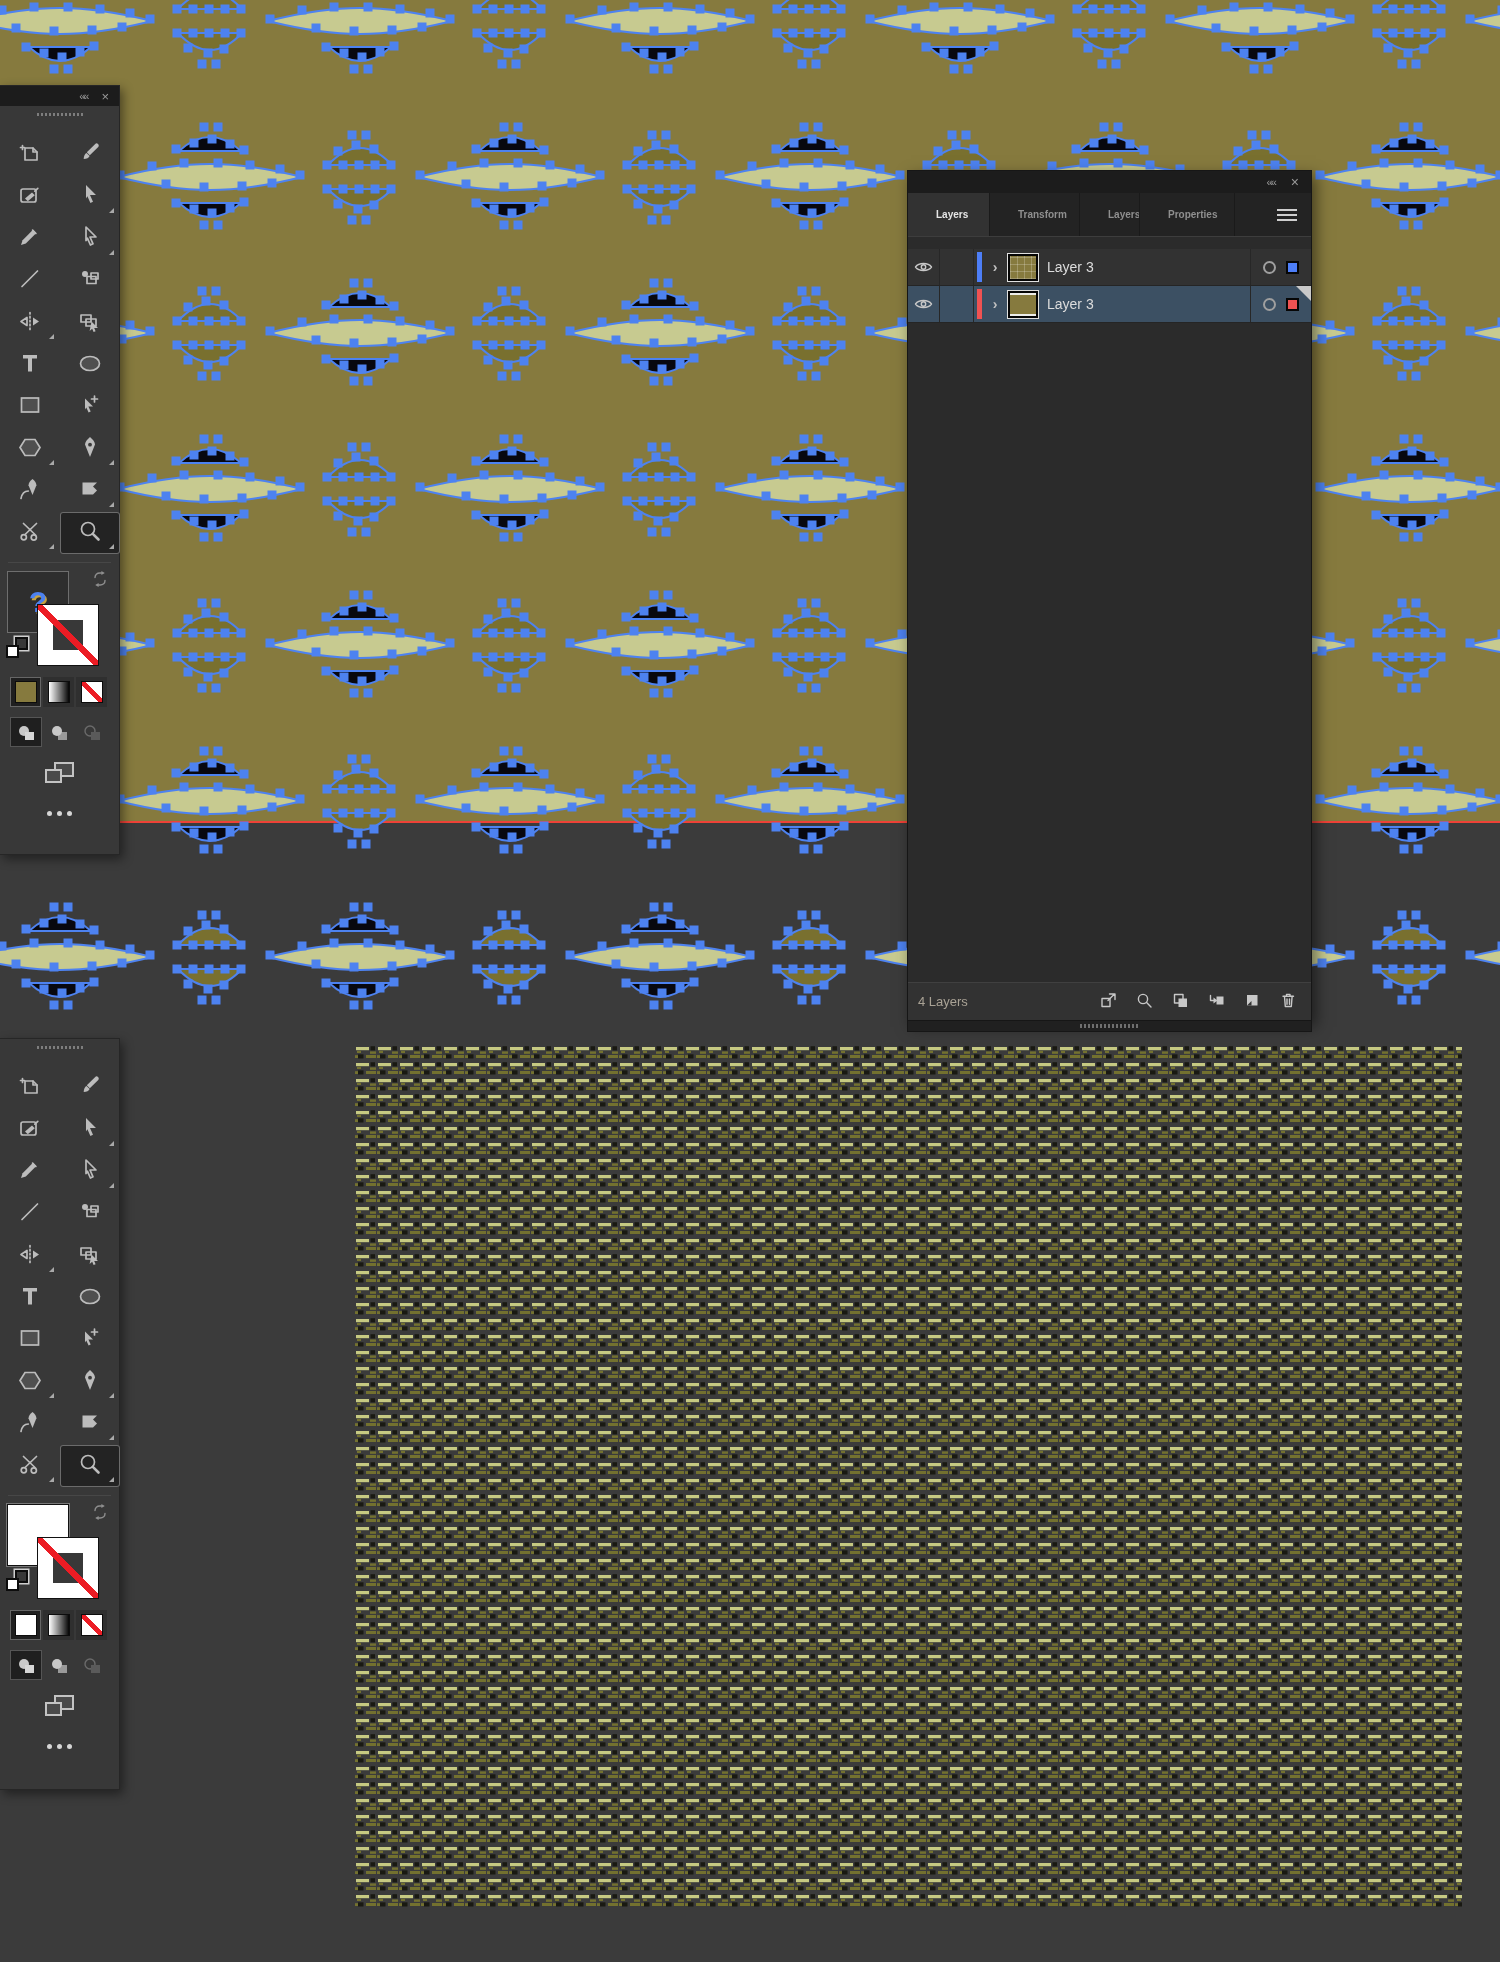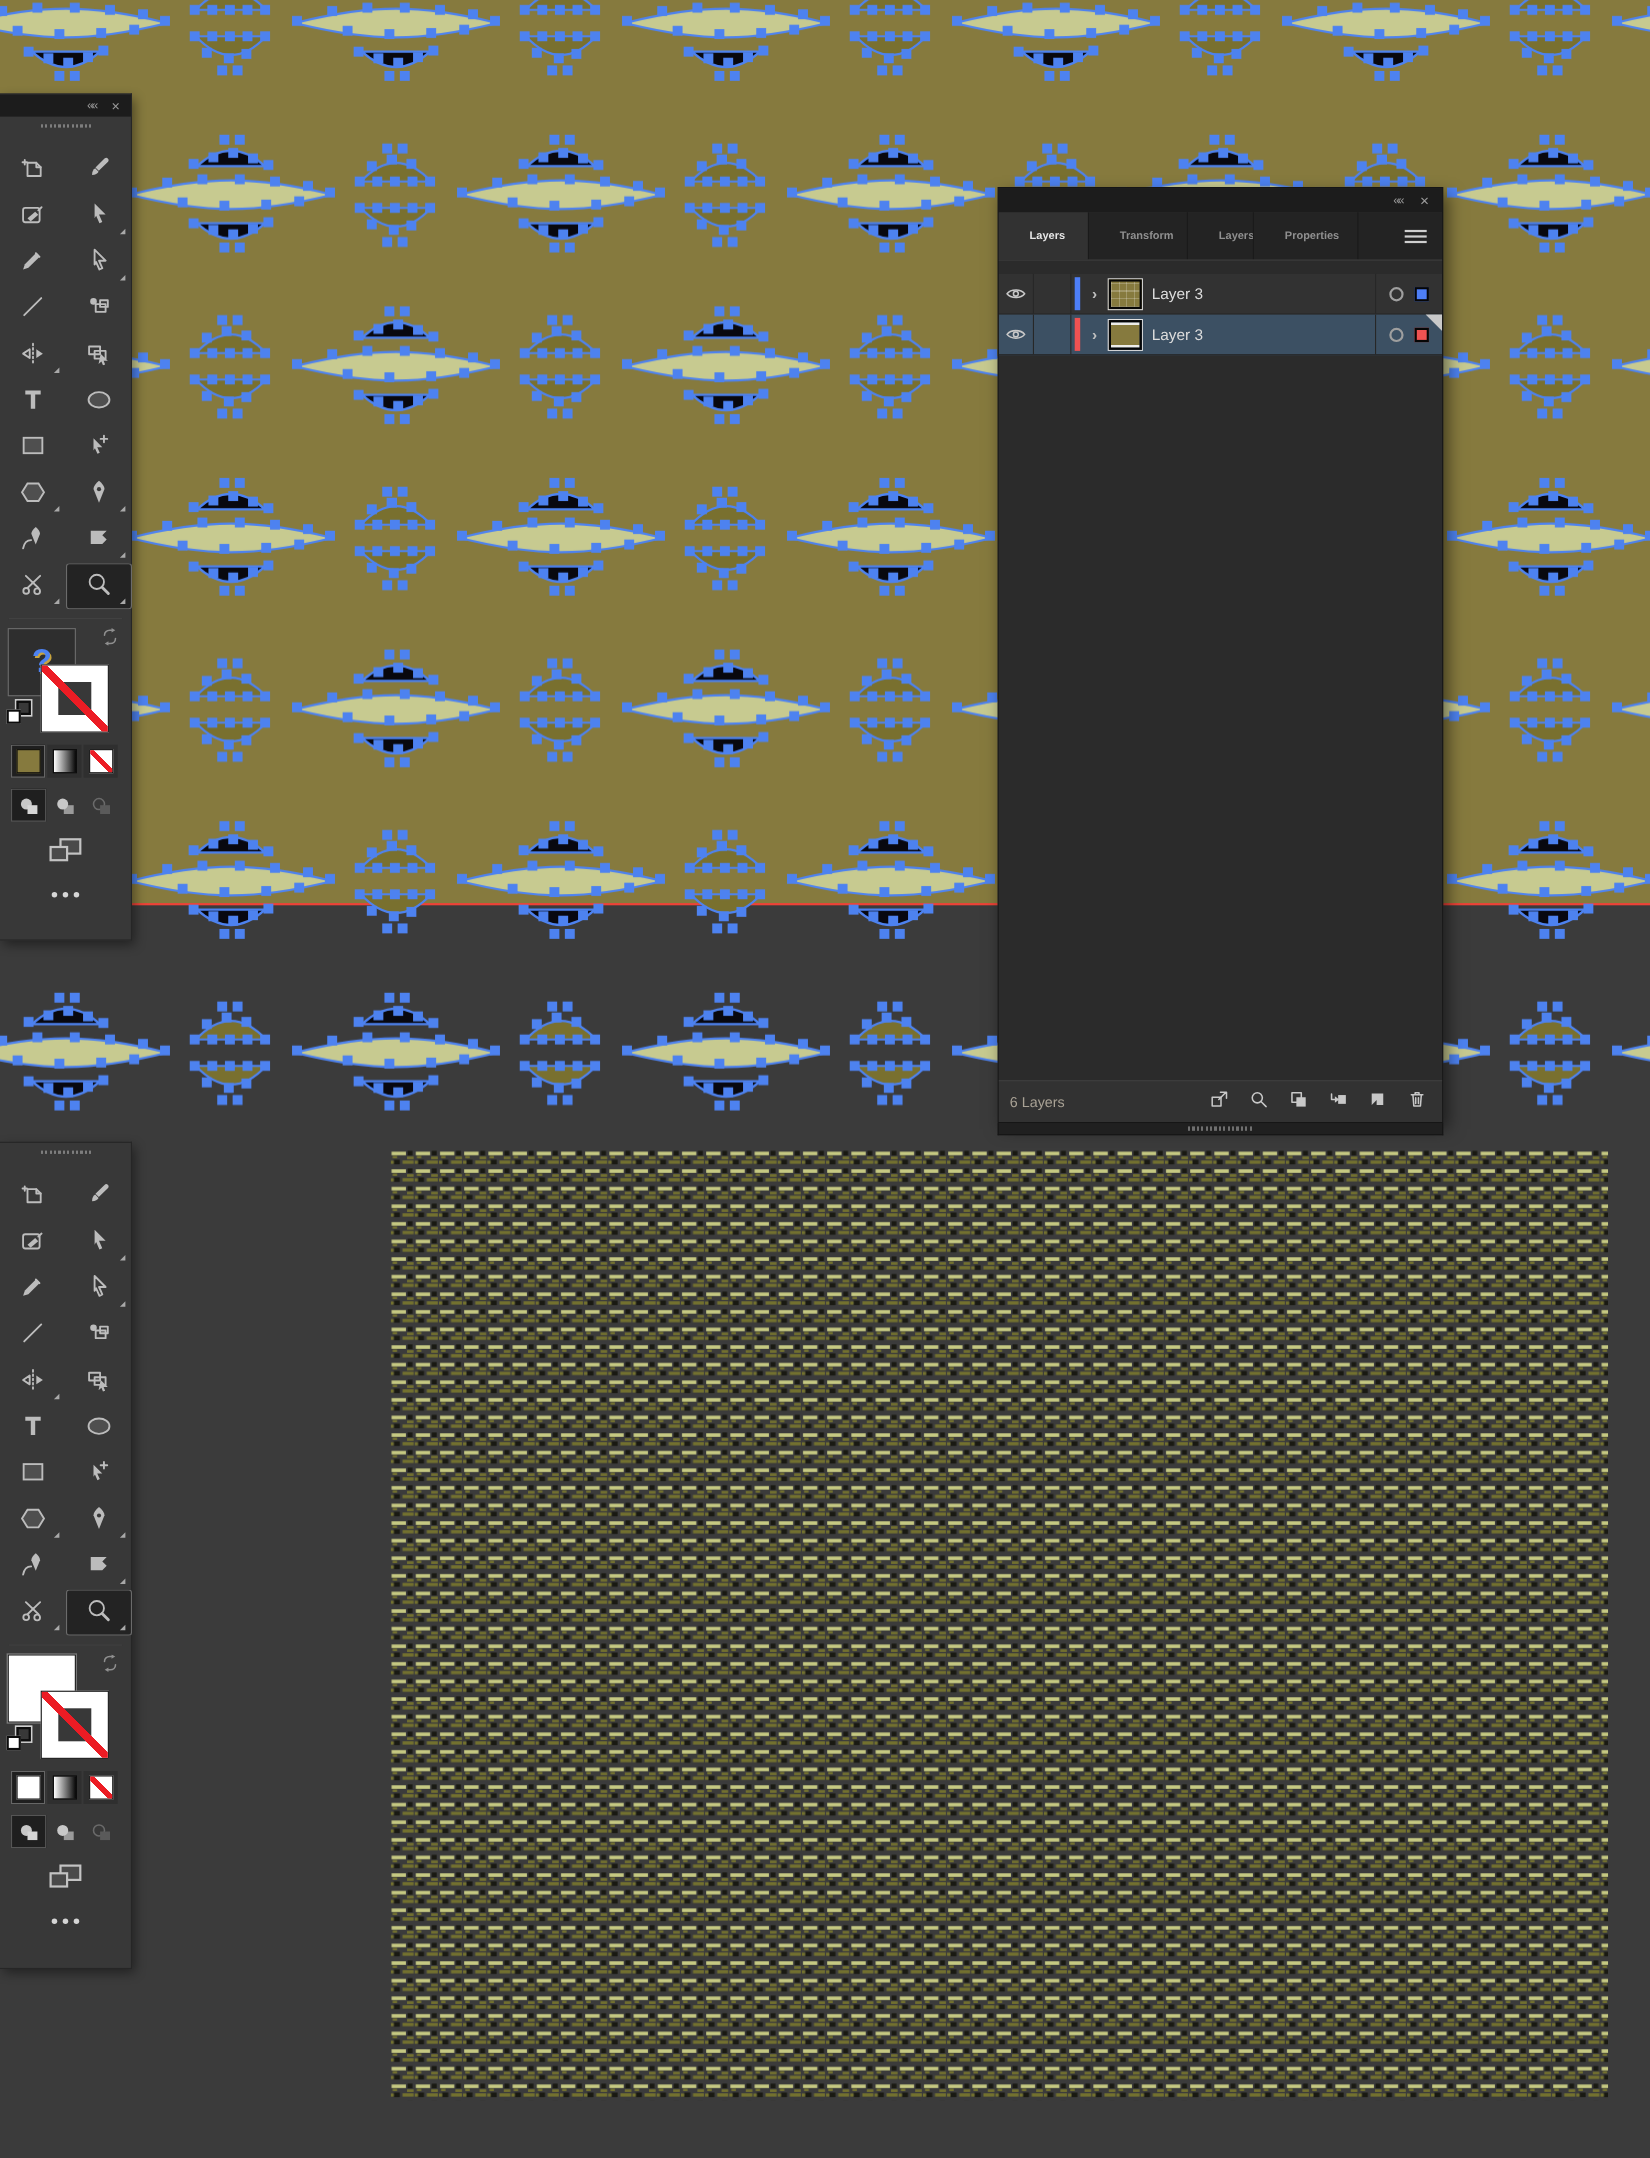--- a/index.html
+++ b/index.html
@@ -652,21 +652,21 @@
           <div class="exp">›</div>
           <div class="thumb" style="background:linear-gradient(#ededea 0 2px,#867a3e 2px 21px,#ededea 21px);"></div>
           <div class="lname">Layer 3</div>
           <div class="rsep"></div>
           <div class="target"></div>
           <div class="chip" style="background:#f05252"></div>
           <div class="notch"></div>
         </div>
       </div>
     <div class="lp-bottom">
-      <span class="lp-status">6 Layers</span>
+      <span class="lp-status">4 Layers</span>
       <div class="lp-btns" id="lp-btns">
           <div><svg class="pico" width="17" height="16" viewBox="0 0 17 16">
               <rect class="ps" x="2" y="6.5" width="8" height="8"></rect>
               <path class="ps" d="M8 8.5l6.5-6.5M9.5 2H15v5.5"></path>
             </svg></div>
           <div><svg class="pico" width="17" height="16" viewBox="0 0 17 16">
               <circle class="ps" cx="7" cy="7" r="4.6"></circle>
               <path class="ps" d="M10.6 10.6L15 15"></path>
             </svg></div>
           <div><svg class="pico" width="17" height="16" viewBox="0 0 17 16">

